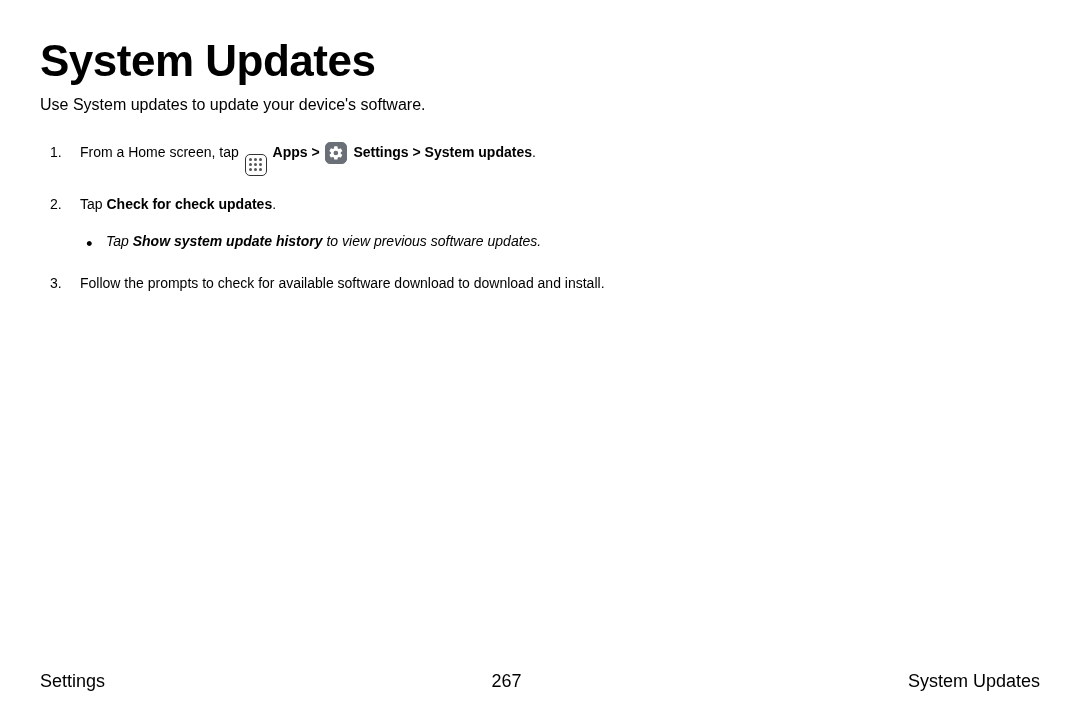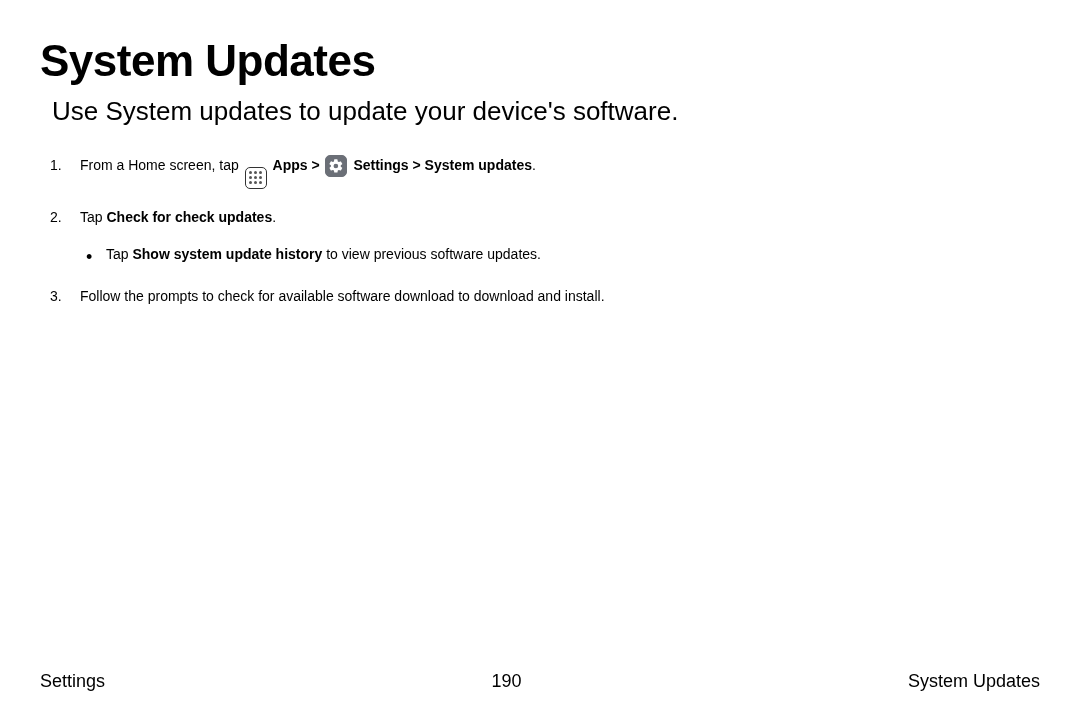--- a/index.html
+++ b/index.html
@@ -16,24 +16,23 @@
       position: relative;
       padding: 36px 40px 0 40px;
     }
     h1.title {
       font-size: 44px;
       font-weight: 800;
       letter-spacing: -0.5px;
       margin-bottom: 10px;
     }
     .subtitle {
-      font-size: 26px;
+      font-size: 16px;
       font-weight: 400;
       margin-bottom: 28px;
-      margin-left: 12px;
     }
     ol.steps {
       list-style: none;
       counter-reset: step;
       max-width: 580px;
       font-size: 14px;
       line-height: 1.55;
     }
     ol.steps > li {
       counter-increment: step;
@@ -80,20 +79,21 @@
     }
     .gear-svg {
       width: 16px;
       height: 16px;
       fill: #fff;
     }
     ul.bullets {
       list-style: none;
       margin-top: 16px;
       margin-bottom: 20px;
+      font-style: italic;
     }
     ul.bullets > li {
       position: relative;
       padding-left: 26px;
     }
     ul.bullets > li::before {
       content: "•";
       position: absolute;
       left: 6px;
       top: 0;
@@ -145,15 +145,15 @@
         <span>Tap </span><span class="bold">Show system update history</span><span> to view previous software updates.</span>
       </li>
     </ul>
   </li>
 
   <li>Follow the prompts to check for available software download to download and install.</li>
 </ol>
 
 <div class="footer">
   <span>Settings</span>
-  <span>190</span>
+  <span>267</span>
   <span>System Updates</span>
 </div>
 
 </body></html>

